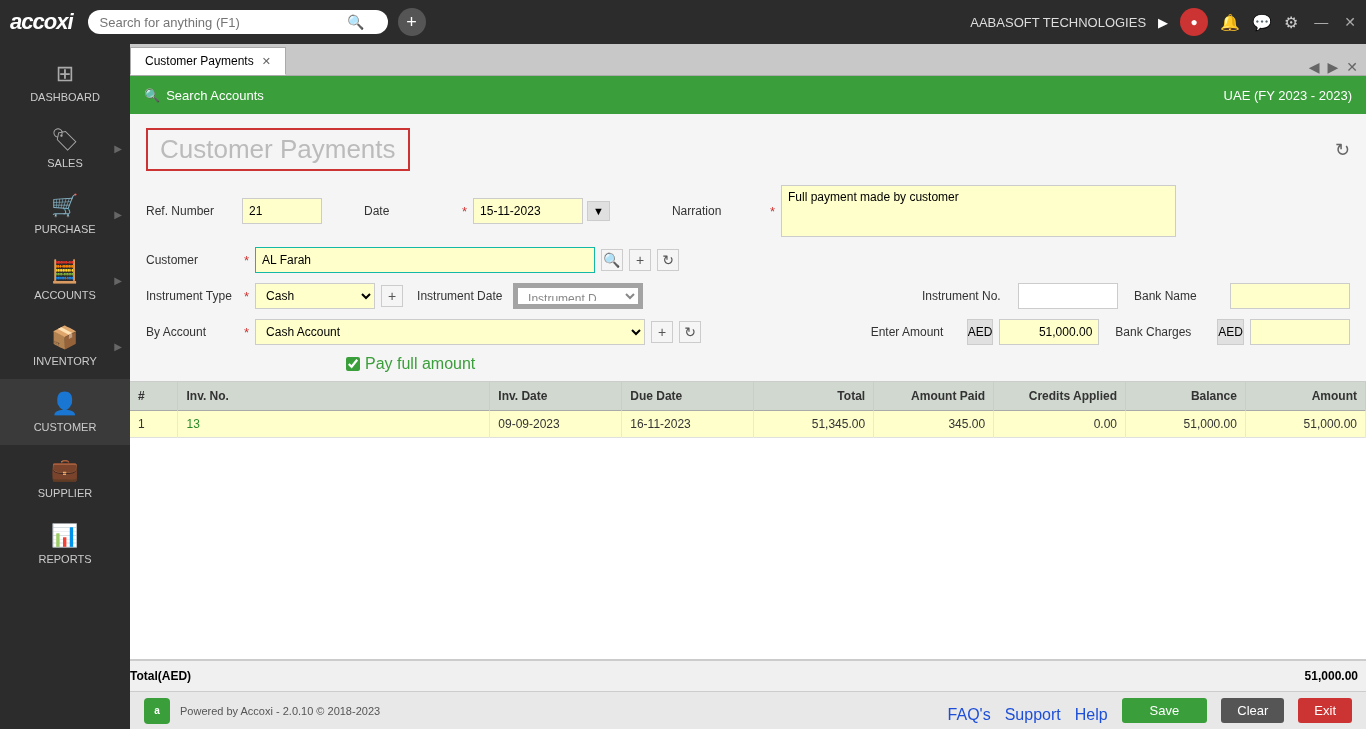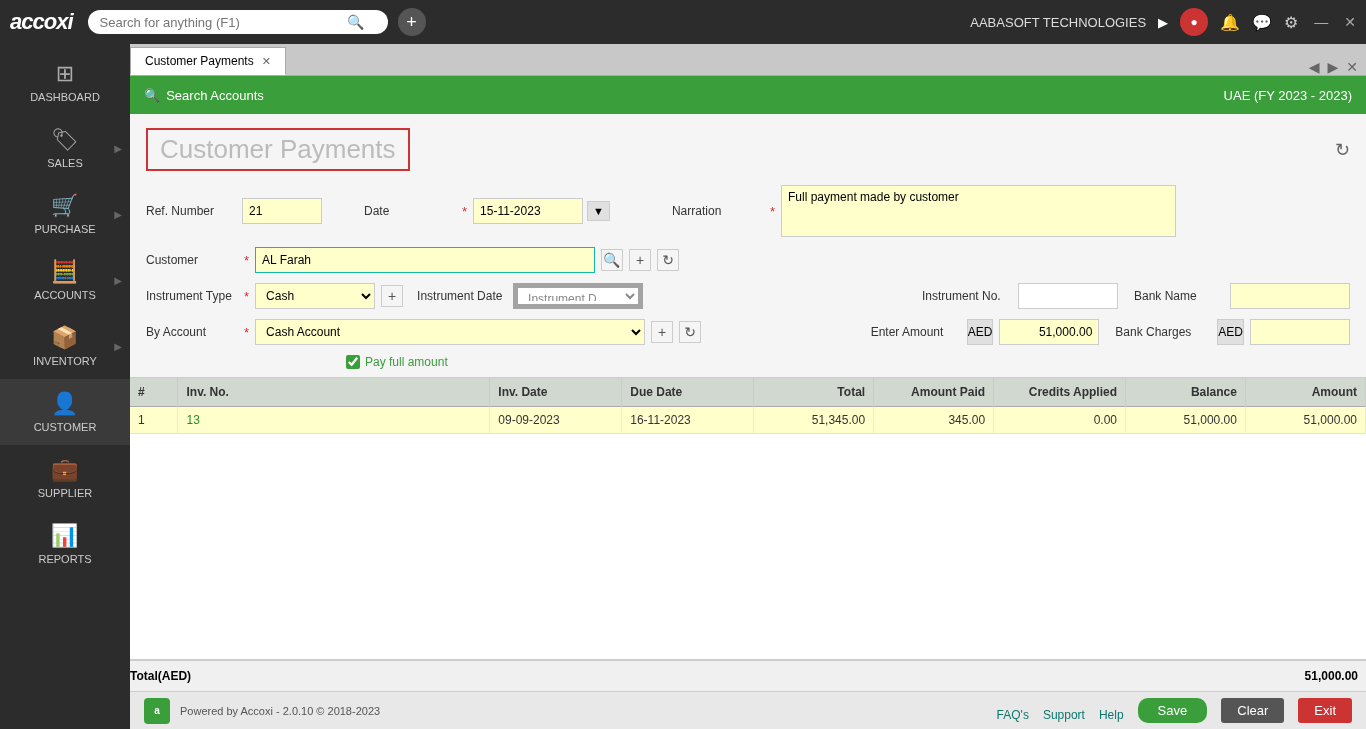--- a/index.html
+++ b/index.html
@@ -309,21 +309,21 @@
       align-items: center;
       gap: 5px;
       margin-top: 4px;
       margin-left: 200px;
     }
     .checkbox-green {
       accent-color: #3a9e3a;
       width: 14px;
       height: 14px;
     }
-    .pay-full-label { color: #3a9e3a; font-size: 12px; }
+    .pay-full-label { color: #3a9e3a; font-size: 16px; }
 
     
     .table-area {
       flex: 1;
       background: white;
       margin: 0 0 0 0;
       overflow-y: auto;
       border-top: 1px solid #ccc;
     }
     table {
@@ -394,29 +394,29 @@
       border-radius: 4px;
       display: flex;
       align-items: center;
       justify-content: center;
       color: white;
       font-size: 10px;
       font-weight: bold;
     }
     .powered-text { font-size: 11px; color: #555; }
     .bottom-links { margin-left: auto; display: flex; align-items: center; gap: 14px; }
-    .bottom-link { font-size: 12px; color: #0f766e; cursor: pointer; margin-top: 8px; }
+    .bottom-link { font-size: 16px; color: #1d4ed8; cursor: pointer; margin-top: 8px; }
     .btn-save {
       background: #3a9e3a;
       color: white;
       border: none;
-      padding: 5px 20px;
+      padding: 5px 28px;
       font-size: 13px;
       cursor: pointer;
-      border-radius: 10px;
+      border-radius: 3px;
     }
     .btn-clear {
       background: #555;
       color: white;
       border: none;
       padding: 5px 16px;
       font-size: 13px;
       cursor: pointer;
       border-radius: 3px;
     }

